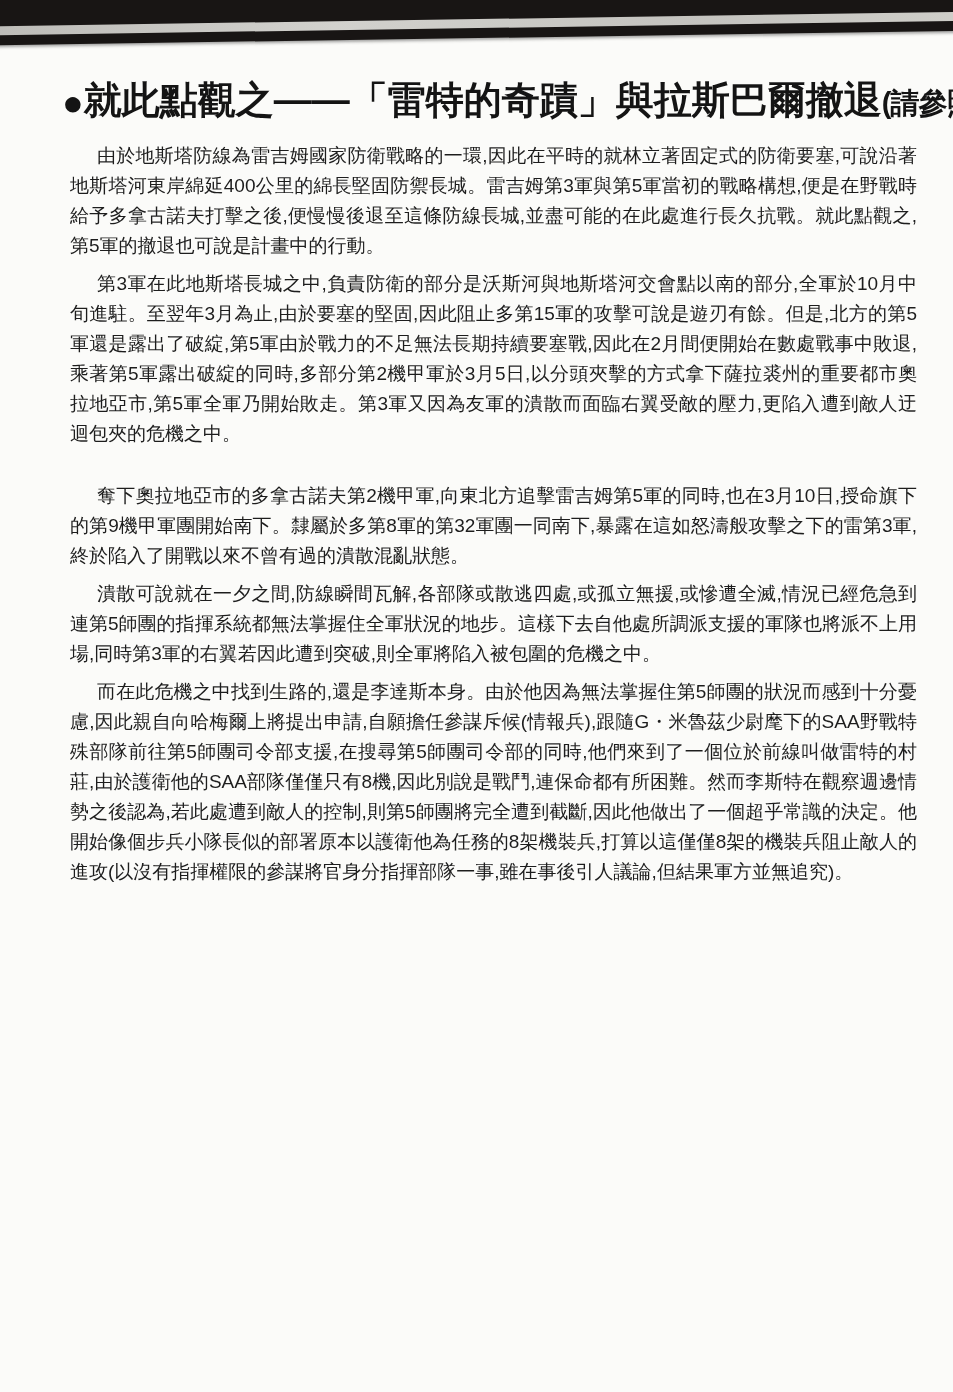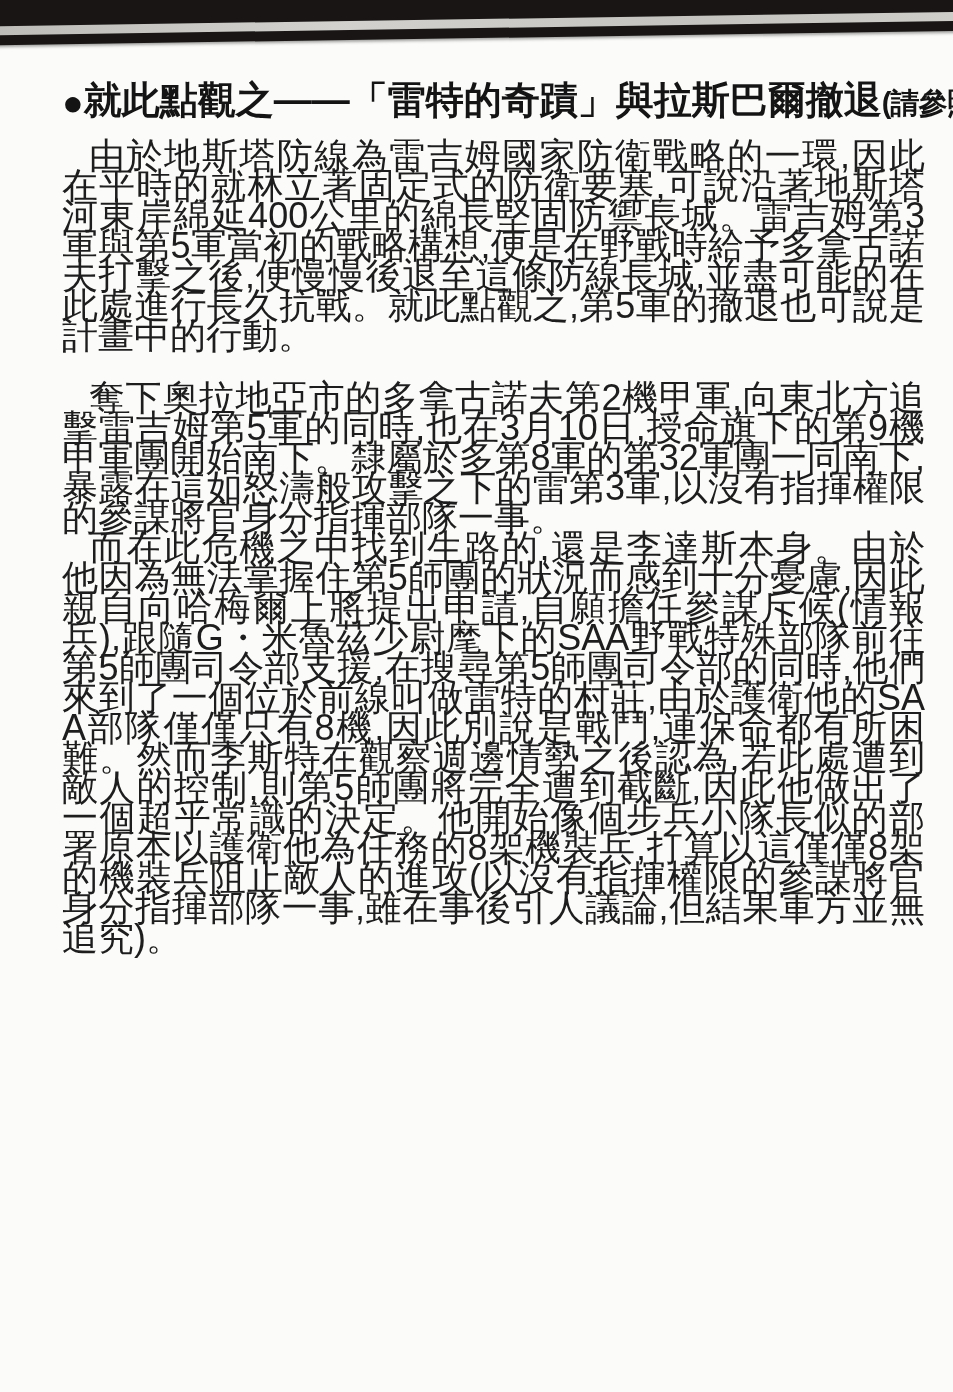--- a/index.html
+++ b/index.html
@@ -54,22 +54,22 @@
   h1.heading .bullet {
     font-size: 36px;
     vertical-align: -2px;
   }
   h1.heading .note {
     font-size: 29px;
     font-weight: bold;
     letter-spacing: -1px;
   }
   p.body-para {
-    margin: 0;
-    font-size: 36px;
+    margin: 8px;
+    font-size: 19px;
     line-height: 30px;
     text-align: justify;
     text-indent: 27px;
     color: #1d1d1d;
     letter-spacing: 0px;
     word-break: break-all;
   }
   .section-2 {
     margin-top: 32px;
   }
@@ -82,21 +82,23 @@
   <div class="scan-band">
     <div class="scan-stripe"></div>
   </div>
 
   <div class="content">
 
     <h1 class="heading"><span class="bullet">●</span><span>就此點觀之——「雷特的奇蹟」與拉斯巴爾撤退</span><span class="note">(請參照圖B)</span></h1>
 
     <div class="section-1">
       <p class="body-para">由於地斯塔防線為雷吉姆國家防衛戰略的一環,因此在平時的就林立著固定式的防衛要塞,可說沿著地斯塔河東岸綿延400公里的綿長堅固防禦長城。雷吉姆第3軍與第5軍當初的戰略構想,便是在野戰時給予多拿古諾夫打擊之後,便慢慢後退至這條防線長城,並盡可能的在此處進行長久抗戰。就此點觀之,第5軍的撤退也可說是計畫中的行動。</p>
+      <p class="body-para">第3軍在此地斯塔長城之中,負責防衛的部分是沃斯河與地斯塔河交會點以南的部分,全軍於10月中旬進駐。至翌年3月為止,由於要塞的堅固,因此阻止多第15軍的攻擊可說是遊刃有餘。但是,北方的第5軍還是露出了破綻,第5軍由於戰力的不足無法長期持續要塞戰,因此在2月間便開始在數處戰事中敗退,乘著第5軍露出破綻的同時,多部分第2機甲軍於3月5日,以分頭夾擊的方式拿下薩拉裘州的重要都市奧拉地亞市,第5軍全軍乃開始敗走。第3軍又因為友軍的潰散而面臨右翼受敵的壓力,更陷入遭到敵人迂迴包夾的危機之中。</p>
     </div>
 
     <div class="section-2">
-      <p class="body-para">奪下奧拉地亞市的多拿古諾夫第2機甲軍,向東北方追擊雷吉姆第5軍的同時,也在3月10日,授命旗下的第9機甲軍團開始南下。隸屬於多第8軍的第32軍團一同南下,暴露在這如怒濤般攻擊之下的雷第3軍,以沒有指揮權限的參謀將官身分指揮部隊一事。</p>
+      <p class="body-para">奪下奧拉地亞市的多拿古諾夫第2機甲軍,向東北方追擊雷吉姆第5軍的同時,也在3月10日,授命旗下的第9機甲軍團開始南下。隸屬於多第8軍的第32軍團一同南下,暴露在這如怒濤般攻擊之下的雷第3軍,終於陷入了開戰以來不曾有過的潰散混亂狀態。</p>
+      <p class="body-para">潰散可說就在一夕之間,防線瞬間瓦解,各部隊或散逃四處,或孤立無援,或慘遭全滅,情況已經危急到連第5師團的指揮系統都無法掌握住全軍狀況的地步。這樣下去自他處所調派支援的軍隊也將派不上用場,同時第3軍的右翼若因此遭到突破,則全軍將陷入被包圍的危機之中。</p>
       <p class="body-para">而在此危機之中找到生路的,還是李達斯本身。由於他因為無法掌握住第5師團的狀況而感到十分憂慮,因此親自向哈梅爾上將提出申請,自願擔任參謀斥候(情報兵),跟隨G・米魯茲少尉麾下的SAA野戰特殊部隊前往第5師團司令部支援,在搜尋第5師團司令部的同時,他們來到了一個位於前線叫做雷特的村莊,由於護衛他的SAA部隊僅僅只有8機,因此別說是戰鬥,連保命都有所困難。然而李斯特在觀察週邊情勢之後認為,若此處遭到敵人的控制,則第5師團將完全遭到截斷,因此他做出了一個超乎常識的決定。他開始像個步兵小隊長似的部署原本以護衛他為任務的8架機裝兵,打算以這僅僅8架的機裝兵阻止敵人的進攻(以沒有指揮權限的參謀將官身分指揮部隊一事,雖在事後引人議論,但結果軍方並無追究)。</p>
     </div>
 
   </div>
 </div>
 
 </body></html>

